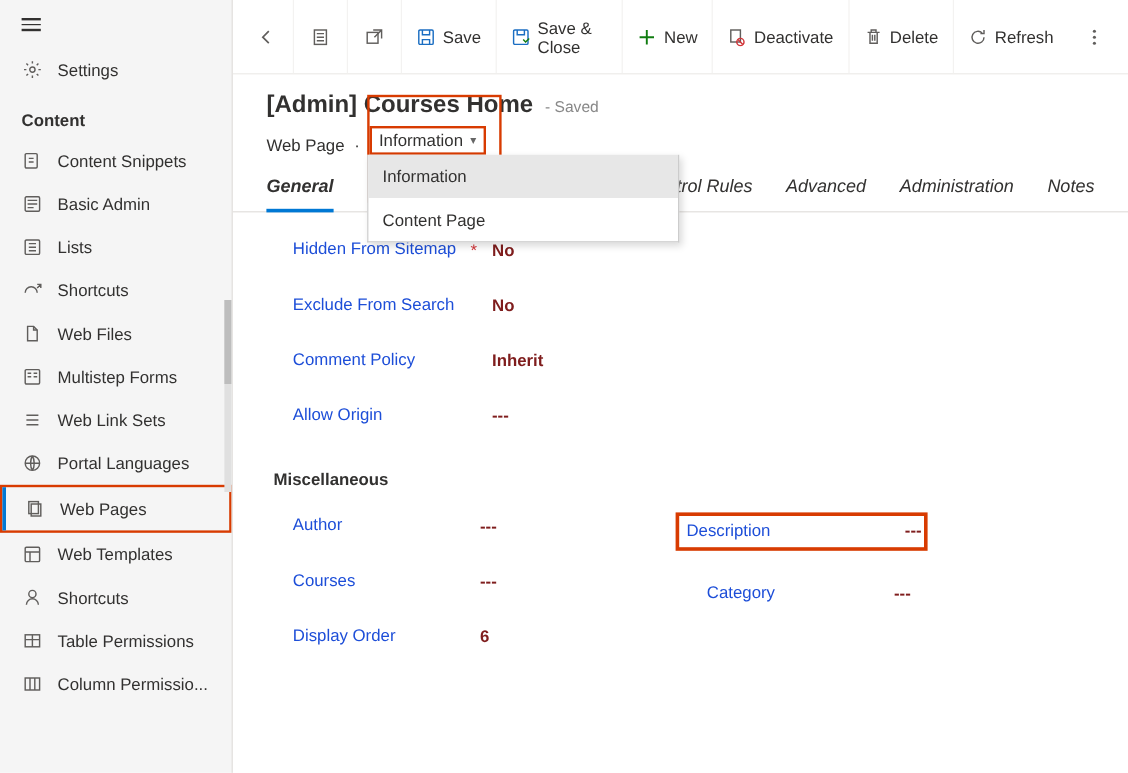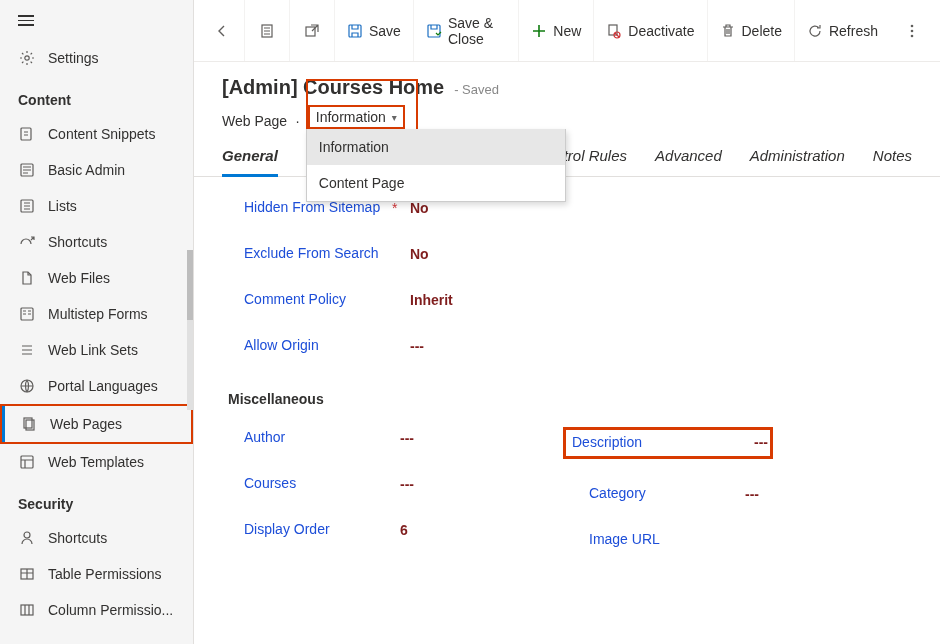--- a/index.html
+++ b/index.html
@@ -238,21 +238,20 @@
     <div class="nav-item">
       <span class="nav-icon">
           <svg width="16" height="16" viewBox="0 0 16 16" stroke="#605e5c" fill="none" stroke-width="1.2">
             <rect x="2" y="2" width="12" height="12" rx="1"></rect>
             <path d="M2 6h12M6 6v8"></path>
           </svg>
         </span>
       <span>Web Templates</span>
     </div>
 
-    <div class="section-label">Security</div>
     <div class="nav-item">
       <span class="nav-icon">
           <svg width="16" height="16" viewBox="0 0 16 16" stroke="#605e5c" fill="none" stroke-width="1.2">
             <circle cx="8" cy="5" r="3"></circle>
             <path d="M3 14c0-3 2.5-5 5-5s5 2 5 5"></path>
           </svg>
         </span>
       <span>Shortcuts</span>
     </div>
     <div class="nav-item">
@@ -446,21 +445,18 @@
             <div class="redbox-desc">
               <div class="field-label">Description</div>
               <div class="field-value" style="font-weight:600;">---</div>
             </div>
           </div>
           <div class="field-row">
             <div class="field-label">Category</div>
             <div class="field-req"></div>
             <div class="field-value">---</div>
           </div>
-          <div class="field-row">
-            <div class="field-label">Image URL</div>
-          </div>
         </div>
       </div>
 
     </div>
   </div>
 </div>
 
 </body></html>

